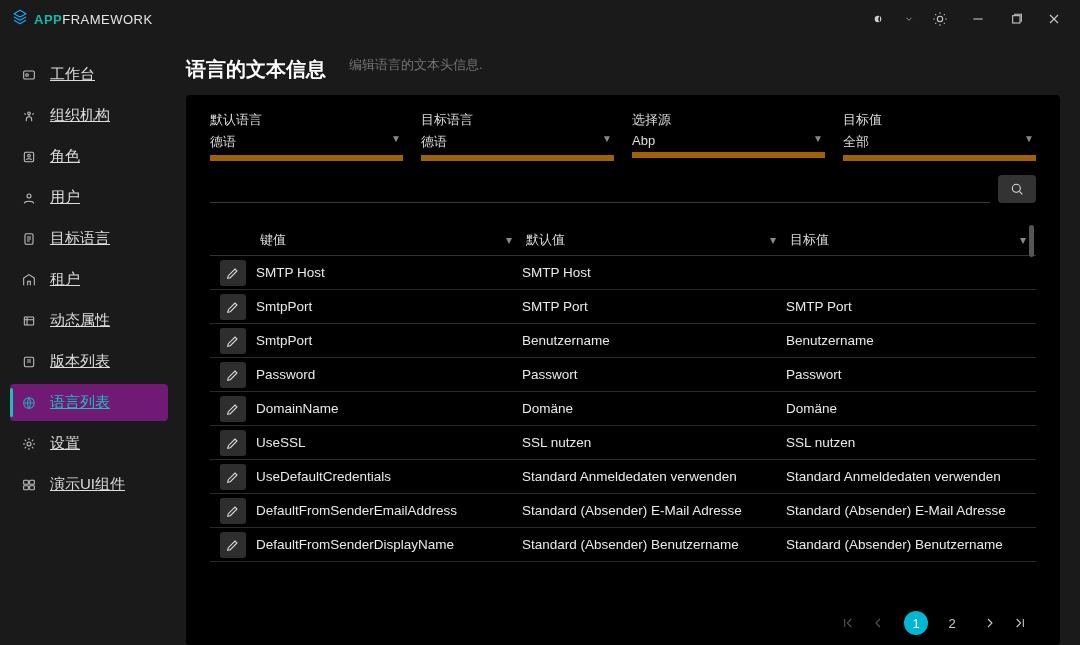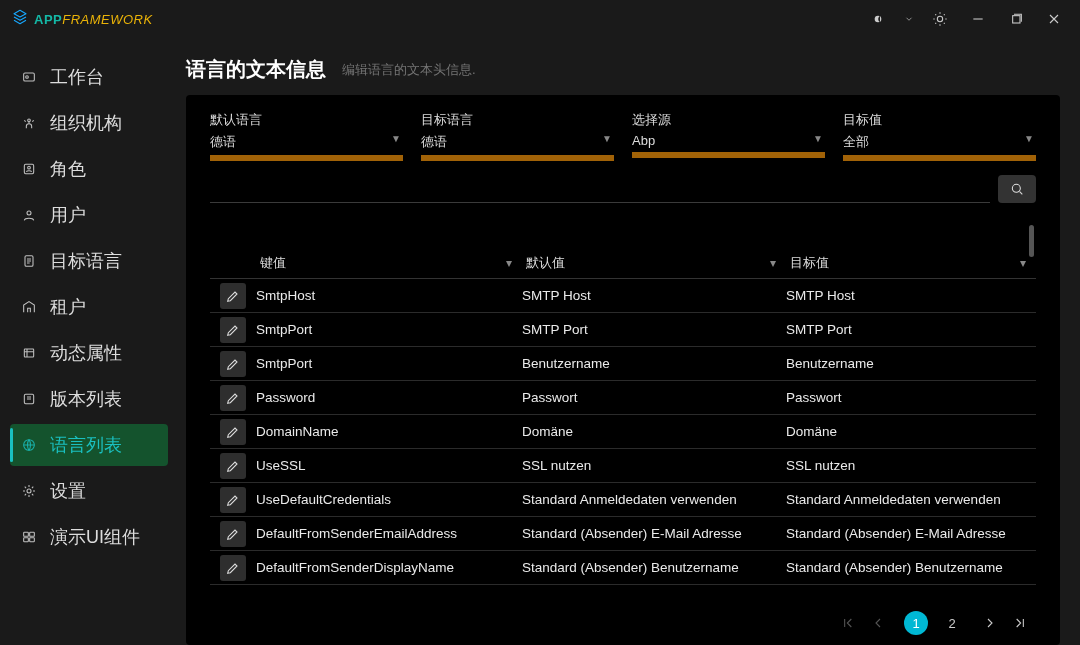--- a/index.html
+++ b/index.html
@@ -20,21 +20,21 @@
     background: #1a1a1a;
     display: flex;
     align-items: center;
     padding: 0 12px;
     justify-content: space-between;
   }
   .brand { display: flex; align-items: center; gap: 6px; }
   .brand-logo { color: #17a8ff; font-size: 16px; }
   .brand-text { font-weight: 600; letter-spacing: .5px; }
   .brand-app { color: #14b8a6; font-weight: 700; }
-  .brand-fw { color: #eab308; font-weight: 500; font-style: italic; }
+  .brand-fw { color: #e5e5e5; font-weight: 500; }
   .title-actions { display: flex; align-items: center; gap: 10px; }
   .title-btn {
     width: 28px; height: 28px; display: flex; align-items: center; justify-content: center;
     color: #ccc; cursor: pointer; border-radius: 4px;
   }
 
   
   .main-layout { flex: 1; display: flex; min-height: 0; }
 
   
@@ -43,43 +43,44 @@
     background: #1a1a1a;
     padding: 18px 10px;
   }
   .nav-item {
     display: flex; align-items: center; gap: 12px;
     padding: 9px 10px;
     color: #ddd;
     cursor: pointer;
     border-radius: 4px;
     margin-bottom: 4px;
-    font-size: 18px;
+    font-size: 15px;
     position: relative;
+    text-decoration: underline;
   }
   .nav-item.active {
-    background: #14532d;
+    background: #701a75;
     color: #1ac0c0;
   }
   .nav-item.active::before {
     content: "";
     position: absolute;
     left: 0; top: 4px; bottom: 4px;
     width: 3px; background: #1ac0c0;
     border-radius: 2px;
   }
   .nav-icon { width: 18px; height: 18px; display: inline-flex; align-items: center; justify-content: center; opacity: .85; }
 
   
   .content {
     flex: 1; min-width: 0;
     display: flex; flex-direction: column;
     padding: 18px 20px 0 8px;
   }
-  .header-row { display: flex; align-items: center; gap: 16px; margin-bottom: 12px; }
+  .header-row { display: flex; align-items: flex-start; gap: 23px; margin-bottom: 12px; }
   .page-title { font-size: 20px; font-weight: 600; color: #fff; }
   .page-subtitle { font-size: 13px; color: #737373; }
 
   .card {
     background: #000000;
     border-radius: 4px;
     padding: 16px 24px 10px;
     flex: 1; min-height: 0;
     display: flex; flex-direction: column;
   }
@@ -129,21 +130,20 @@
   }
   .thead, .trow {
     display: grid;
     grid-template-columns: 46px 266px 264px 1fr;
     align-items: center;
   }
   .thead {
     color: #ddd; font-size: 13px;
     padding: 6px 0;
     border-bottom: 1px solid #333;
-    margin-top: 23px;
   }
   .th { display: flex; align-items: center; justify-content: space-between; padding-right: 10px; }
   .th-label { padding-left: 4px; }
   .filter-icon { color: #888; font-size: 12px; }
   .tbody { overflow-y: hidden; }
   .trow {
     height: 34px;
     border-bottom: 1px solid #2b2b2b;
     font-size: 13.5px;
     color: #eaeaea;
@@ -403,21 +403,20 @@
         </div>
         <div class="tbody" id="tbody">
             <div class="trow">
               <div class="edit-cell">
                 <div class="edit-btn">
                   <svg viewBox="0 0 24 24">
                     <path d="M4 20l4-1 10-10-3-3L5 16l-1 4z"></path>
                   </svg>
                 </div>
               </div>
-              <div class="cell">SmtpHost</div>
               <div class="cell">SMTP Host</div>
               <div class="cell">SMTP Host</div>
             </div>
             <div class="trow">
               <div class="edit-cell">
                 <div class="edit-btn">
                   <svg viewBox="0 0 24 24">
                     <path d="M4 20l4-1 10-10-3-3L5 16l-1 4z"></path>
                   </svg>
                 </div>

